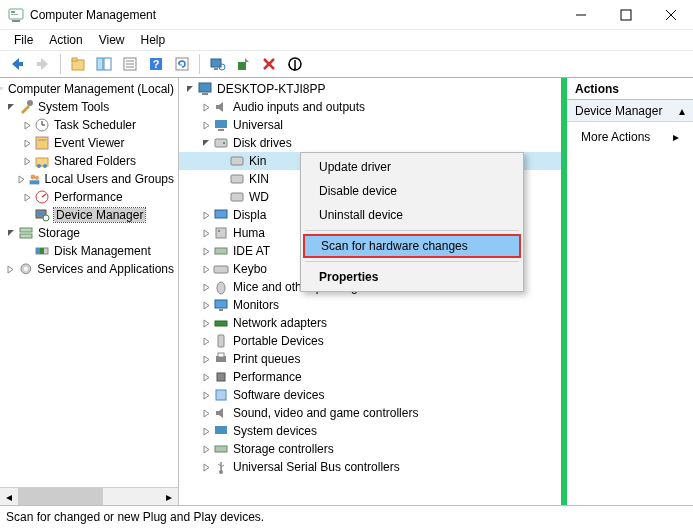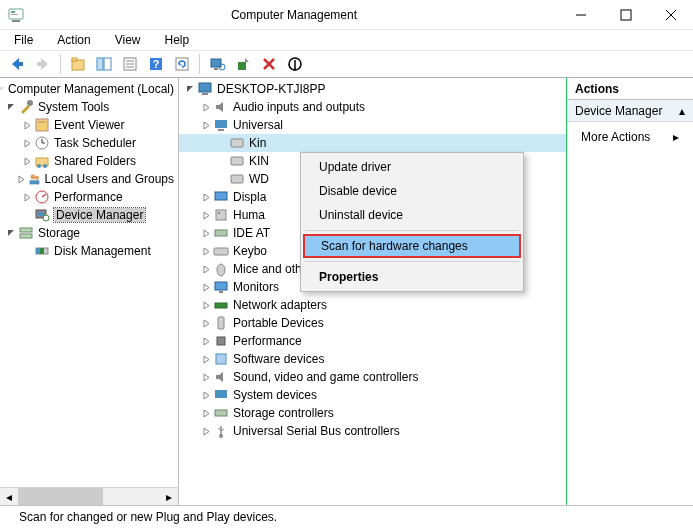--- a/index.html
+++ b/index.html
@@ -1,41 +1,41 @@
 <!DOCTYPE html>
 <html><head>
 <meta charset="utf-8">
 <style>
 * { box-sizing: border-box; font-family: "Segoe UI", Tahoma, sans-serif; }
 body { margin: 0; width: 693px; height: 529px; background: #fff; overflow: hidden; font-size: 12px; color: #000; }
 
 .titlebar { height: 30px; display: flex; align-items: center; padding: 0 0 0 8px; border-bottom: 1px solid #e8e8e8; }
 .titlebar .icon { width: 16px; height: 16px; margin-right: 6px; }
-.titlebar .title { flex: 1; text-align: center; }
+.titlebar .title { flex: 1; }
 .titlebar .winbtn { width: 45px; height: 30px; display: flex; align-items: center; justify-content: center; }
 .titlebar .winbtn svg { width: 10px; height: 10px; }
 
-.menubar { height: 20px; display: flex; align-items: center; padding: 0 6px; gap: 8px; }
+.menubar { height: 20px; display: flex; align-items: center; padding: 0 6px; gap: 0; }
 .menubar .menu { padding: 2px 8px; cursor: default; }
 
 .toolbar { height: 28px; display: flex; align-items: center; padding: 0 4px; border-top: 1px solid #e8e8e8; border-bottom: 1px solid #b0b0b0; gap: 0; }
 .toolbar .tbtn { width: 24px; height: 24px; display: flex; align-items: center; justify-content: center; margin: 0 1px; border: 1px solid transparent; }
 .toolbar .sep { width: 1px; height: 20px; background: #d0d0d0; margin: 0 4px; }
 .toolbar svg { width: 16px; height: 16px; }
 
 .content { display: flex; height: 427px; }
 
 .left-pane { width: 179px; border-right: 1px solid #c0c0c0; display: flex; flex-direction: column; overflow: hidden; }
 .tree-scroll { flex: 1; overflow: hidden; padding: 2px 0; white-space: nowrap; }
 .left-scrollbar { height: 18px; background: #f0f0f0; border-top: 1px solid #d0d0d0; display: flex; }
 .left-scrollbar .arrow { width: 18px; height: 17px; background: #f0f0f0; display: flex; align-items: center; justify-content: center; }
 .left-scrollbar .track { flex: 1; }
 .left-scrollbar .thumb { width: 60%; height: 17px; background: #ccc; }
 
-.mid-pane { flex: 1; border-right: 1px solid #22c55e; overflow: hidden; position: relative; padding: 2px 0; }
+.mid-pane { flex: 1; border-right: 6px solid #22c55e; overflow: hidden; position: relative; padding: 2px 0; }
 
 .right-pane { width: 126px; display: flex; flex-direction: column; border-left: none; }
 .actions-header { height: 22px; background: #fff; border-bottom: 1px solid #c0c0c0; display: flex; align-items: center; padding: 0 8px; font-weight: 600; }
 .actions-section { height: 22px; background: #eef3fa; border-bottom: 1px solid #d0d8e4; display: flex; align-items: center; padding: 0 8px; font-weight: 400; justify-content: space-between; }
 .actions-item { height: 24px; display: flex; align-items: center; padding: 15px 14px; gap: 6px; }
 
 .tree-row { display: flex; align-items: center; height: 18px; padding-right: 4px; }
 .tree-row .indent { display: inline-block; }
 .tree-row .expander { width: 14px; height: 14px; display: inline-flex; align-items: center; justify-content: center; color: #666; }
 .tree-row .node-icon { width: 16px; height: 16px; margin-right: 4px; display:inline-flex; align-items:center; justify-content:center;}
@@ -46,21 +46,21 @@
 .mid-row .indent { display: inline-block; }
 .mid-row .expander { width: 14px; height: 14px; display: inline-flex; align-items: center; justify-content: center; color: #666; }
 .mid-row .node-icon { width: 16px; height: 16px; margin-right: 4px; display:inline-flex; align-items:center; justify-content:center; }
 .mid-row.highlight { background: #cbe8f6; }
 
 .context-menu { position: absolute; left: 300px; top: 152px; width: 224px; background: #f2f2f2; border: 1px solid #b8b8b8; box-shadow: 3px 3px 6px rgba(0,0,0,0.25); padding: 2px; }
 .context-menu .cm-item { height: 24px; display: flex; align-items: center; padding: 0 16px; }
 .context-menu .cm-sep { height: 1px; background: #d0d0d0; margin: 3px 2px; }
 .context-menu .cm-item.hl { background: #90c8f6; border: 2px solid #e03030; height: 24px; }
 
-.statusbar { height: 23px; border-top: 1px solid #c0c0c0; display: flex; align-items: center; padding: 0 19px; }
+.statusbar { height: 23px; border-top: 1px solid #c0c0c0; display: flex; align-items: center; padding: 0 6px; }
 
 svg { overflow: visible; }
 </style>
 </head>
 <body>
 
 <div class="titlebar">
   <span class="icon">
     <svg viewBox="0 0 16 16">
         <rect x="1" y="2" width="14" height="10" rx="1" fill="#fff" stroke="#6a8"></rect>
@@ -203,51 +203,51 @@
       </div>
       <div class="tree-row">
         <span class="indent" style="width:20px"></span>
         <span class="expander">
             <svg width="9" height="9">
               <path d="M2 1 L7 4.5 L2 8 Z" fill="none" stroke="#888"></path>
             </svg>
           </span>
         <span class="node-icon">
             <svg viewBox="0 0 16 16">
-              <rect x="2" y="2" width="12" height="12" fill="#f0d070" stroke="#b88"></rect>
-              <line x1="4" y1="5" x2="12" y2="5" stroke="#b88"></line>
-            </svg>
-          </span>
-        <span class="label">Event Viewer</span>
-      </div>
-      <div class="tree-row">
-        <span class="indent" style="width:20px"></span>
-        <span class="expander">
-            <svg width="9" height="9">
-              <path d="M2 1 L7 4.5 L2 8 Z" fill="none" stroke="#888"></path>
-            </svg>
-          </span>
-        <span class="node-icon">
-            <svg viewBox="0 0 16 16">
               <circle cx="8" cy="8" r="6" fill="#fff" stroke="#888"></circle>
               <line x1="8" y1="8" x2="8" y2="4" stroke="#333"></line>
               <line x1="8" y1="8" x2="11" y2="8" stroke="#333"></line>
             </svg>
           </span>
         <span class="label">Task Scheduler</span>
       </div>
       <div class="tree-row">
         <span class="indent" style="width:20px"></span>
         <span class="expander">
             <svg width="9" height="9">
               <path d="M2 1 L7 4.5 L2 8 Z" fill="none" stroke="#888"></path>
             </svg>
           </span>
         <span class="node-icon">
             <svg viewBox="0 0 16 16">
+              <rect x="2" y="2" width="12" height="12" fill="#f0d070" stroke="#b88"></rect>
+              <line x1="4" y1="5" x2="12" y2="5" stroke="#b88"></line>
+            </svg>
+          </span>
+        <span class="label">Event Viewer</span>
+      </div>
+      <div class="tree-row">
+        <span class="indent" style="width:20px"></span>
+        <span class="expander">
+            <svg width="9" height="9">
+              <path d="M2 1 L7 4.5 L2 8 Z" fill="none" stroke="#888"></path>
+            </svg>
+          </span>
+        <span class="node-icon">
+            <svg viewBox="0 0 16 16">
               <rect x="2" y="5" width="12" height="8" fill="#f6d388" stroke="#c9a137"></rect>
               <circle cx="5" cy="13" r="2" fill="#4a90c0"></circle>
               <circle cx="11" cy="13" r="2" fill="#4a90c0"></circle>
             </svg>
           </span>
         <span class="label">Shared Folders</span>
       </div>
       <div class="tree-row">
         <span class="indent" style="width:20px"></span>
         <span class="expander">
@@ -308,20 +308,35 @@
       <div class="tree-row">
         <span class="indent" style="width:34px"></span>
         <span class="node-icon">
             <svg viewBox="0 0 16 16">
               <rect x="2" y="5" width="12" height="6" fill="#d0d0d0" stroke="#888"></rect>
               <rect x="2" y="5" width="4" height="6" fill="#4a90c0"></rect>
               <rect x="6" y="5" width="4" height="6" fill="#3a8a3a"></rect>
             </svg>
           </span>
         <span class="label">Disk Management</span>
+      </div>
+      <div class="tree-row">
+        <span class="indent" style="width:4px"></span>
+        <span class="expander">
+            <svg width="9" height="9">
+              <path d="M2 1 L7 4.5 L2 8 Z" fill="none" stroke="#888"></path>
+            </svg>
+          </span>
+        <span class="node-icon">
+            <svg viewBox="0 0 16 16">
+              <circle cx="8" cy="8" r="5" fill="#d0d0d0" stroke="#888"></circle>
+              <circle cx="8" cy="8" r="2" fill="#fff"></circle>
+            </svg>
+          </span>
+        <span class="label">Services and Applications</span>
       </div>
     </div>
     <div class="left-scrollbar">
       <div class="arrow">◂</div>
       <div class="track">
           <div class="thumb"></div>
         </div>
       <div class="arrow">▸</div>
     </div>
   </div>
@@ -364,20 +379,35 @@
           </svg>
         </span>
         <span class="node-icon">
           <svg viewBox="0 0 16 16">
             <rect x="2" y="3" width="12" height="8" fill="#4a90c0"></rect>
             <rect x="5" y="12" width="6" height="2" fill="#888"></rect>
           </svg>
         </span>
         <span class="label">Universal</span>
       </div>
+    <div class="mid-row">
+        <span class="indent" style="width:20px"></span>
+        <span class="expander">
+          <svg width="9" height="9">
+            <path d="M1 1 L7 1 L1 7 Z" fill="#595959"></path>
+          </svg>
+        </span>
+        <span class="node-icon">
+          <svg viewBox="0 0 16 16">
+            <rect x="2" y="4" width="12" height="8" rx="1" fill="#d0d0d0" stroke="#888"></rect>
+            <circle cx="11" cy="8" r="1" fill="#3a8a3a"></circle>
+          </svg>
+        </span>
+        <span class="label">Disk drives</span>
+      </div>
     <div class="mid-row highlight">
         <span class="indent" style="width:50px"></span>
         <span class="node-icon">
           <svg viewBox="0 0 16 16">
             <rect x="2" y="4" width="12" height="8" rx="1" fill="#d0d0d0" stroke="#888"></rect>
           </svg>
         </span>
         <span class="label">Kin</span>
       </div>
     <div class="mid-row">
@@ -504,20 +534,35 @@
           <svg width="9" height="9">
             <path d="M2 1 L7 4.5 L2 8 Z" fill="none" stroke="#888"></path>
           </svg>
         </span>
         <span class="node-icon">
           <svg viewBox="0 0 16 16">
             <rect x="5" y="2" width="6" height="12" rx="1" fill="#d0d0d0" stroke="#888"></rect>
           </svg>
         </span>
         <span class="label">Portable Devices</span>
+      </div>
+    <div class="mid-row">
+        <span class="indent" style="width:20px"></span>
+        <span class="expander">
+          <svg width="9" height="9">
+            <path d="M2 1 L7 4.5 L2 8 Z" fill="none" stroke="#888"></path>
+          </svg>
+        </span>
+        <span class="node-icon">
+          <svg viewBox="0 0 16 16">
+            <rect x="3" y="5" width="10" height="6" fill="#888"></rect>
+            <rect x="5" y="2" width="6" height="4" fill="#fff" stroke="#888"></rect>
+          </svg>
+        </span>
+        <span class="label">Print queues</span>
       </div>
     <div class="mid-row">
         <span class="indent" style="width:20px"></span>
         <span class="expander">
           <svg width="9" height="9">
             <path d="M2 1 L7 4.5 L2 8 Z" fill="none" stroke="#888"></path>
           </svg>
         </span>
         <span class="node-icon">
           <svg viewBox="0 0 16 16">

